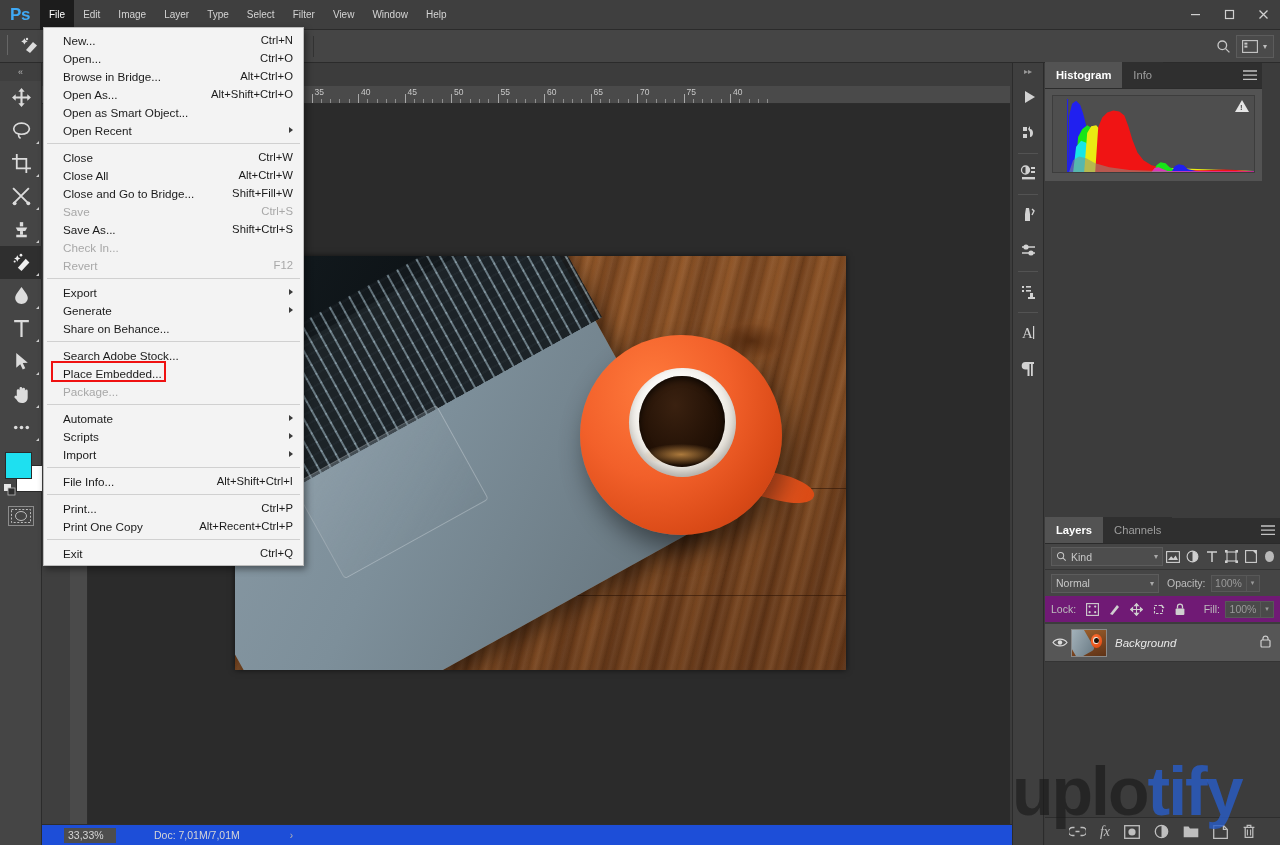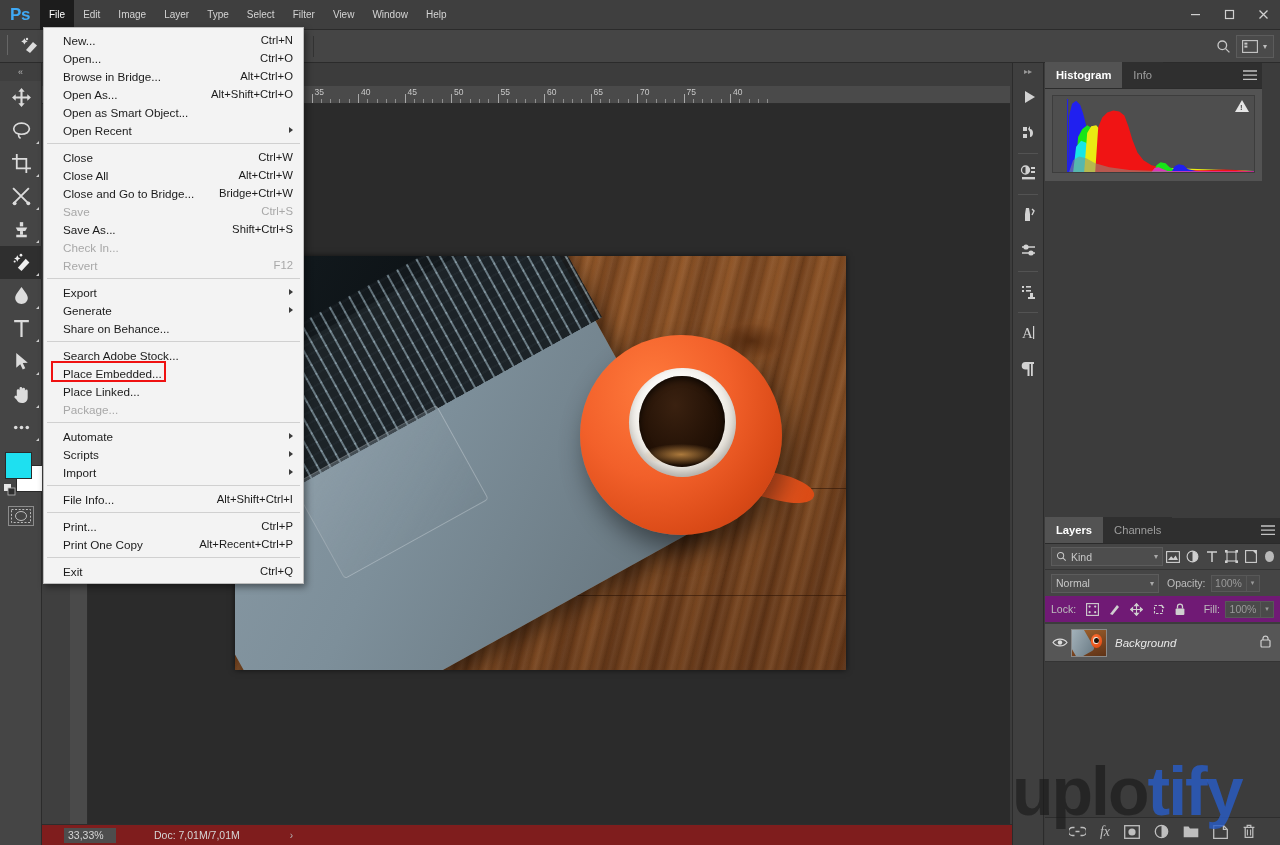--- a/index.html
+++ b/index.html
@@ -320,21 +320,21 @@
   .layer-lock { margin-left:auto; color:#d0d0d0; }
   .layer-btns {
     position:absolute; left:0; bottom:0; width:235px; height:28px; background:#3f3f3f;
     border-top:1px solid #2d2d2d; display:flex; align-items:center; justify-content:center; gap:14px;
   }
   .lbtn { color:#bfbfbf; display:flex; align-items:center; justify-content:center; }
 
   
   #statusbar {
     position: absolute; left: 42px; top: 824px; width: 970px; height: 21px;
-    background: #7f1d1d; border-top: 1px solid #2d2d2d; display: flex; align-items: center;
+    background: #1d4ed8; border-top: 1px solid #2d2d2d; display: flex; align-items: center;
   }
   .zoomfield {
     width: 52px; margin-left: 22px; color: #d6d6d6; font-size: 10.5px;
     background:#4d4d4d; height:15px; line-height:15px; text-align:left; padding-left:4px;
   }
   .docinfo { color:#d6d6d6; font-size:10.5px; margin-left: 38px; }
   .docarrow { color:#b5b5b5; font-size:10px; margin-left: 50px; }
   
   #watermark {
     position: absolute; left: 1012px; top: 752px; width: 268px; height: 76px;
@@ -705,21 +705,21 @@
       <div class="menu-row">
         <span class="label">Close</span>
         <span class="accel">Ctrl+W</span>
       </div>
       <div class="menu-row">
         <span class="label">Close All</span>
         <span class="accel">Alt+Ctrl+W</span>
       </div>
       <div class="menu-row">
         <span class="label">Close and Go to Bridge...</span>
-        <span class="accel">Bridge+Ctrl+W</span>
+        <span class="accel">Shift+Fill+W</span>
       </div>
       <div class="menu-row dim">
         <span class="label">Save</span>
         <span class="accel">Ctrl+S</span>
       </div>
       <div class="menu-row">
         <span class="label">Save As...</span>
         <span class="accel">Shift+Ctrl+S</span>
       </div>
       <div class="menu-row dim">
@@ -740,23 +740,20 @@
       </div>
       <div class="menu-row">
         <span class="label">Share on Behance...</span>
       </div>
       <div class="menu-sep"></div>
       <div class="menu-row">
         <span class="label">Search Adobe Stock...</span>
       </div>
       <div class="menu-row">
         <span class="label">Place Embedded...</span>
-      </div>
-      <div class="menu-row">
-        <span class="label">Place Linked...</span>
       </div>
       <div class="menu-row dim">
         <span class="label">Package...</span>
       </div>
       <div class="menu-sep"></div>
       <div class="menu-row">
         <span class="label">Automate</span>
         <span class="arrow"></span>
       </div>
       <div class="menu-row">

